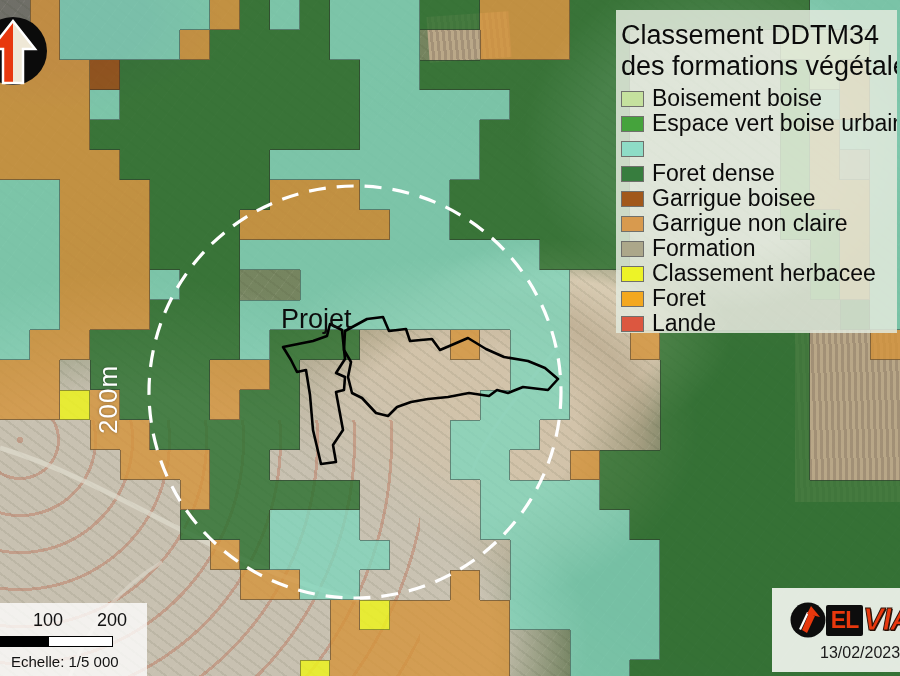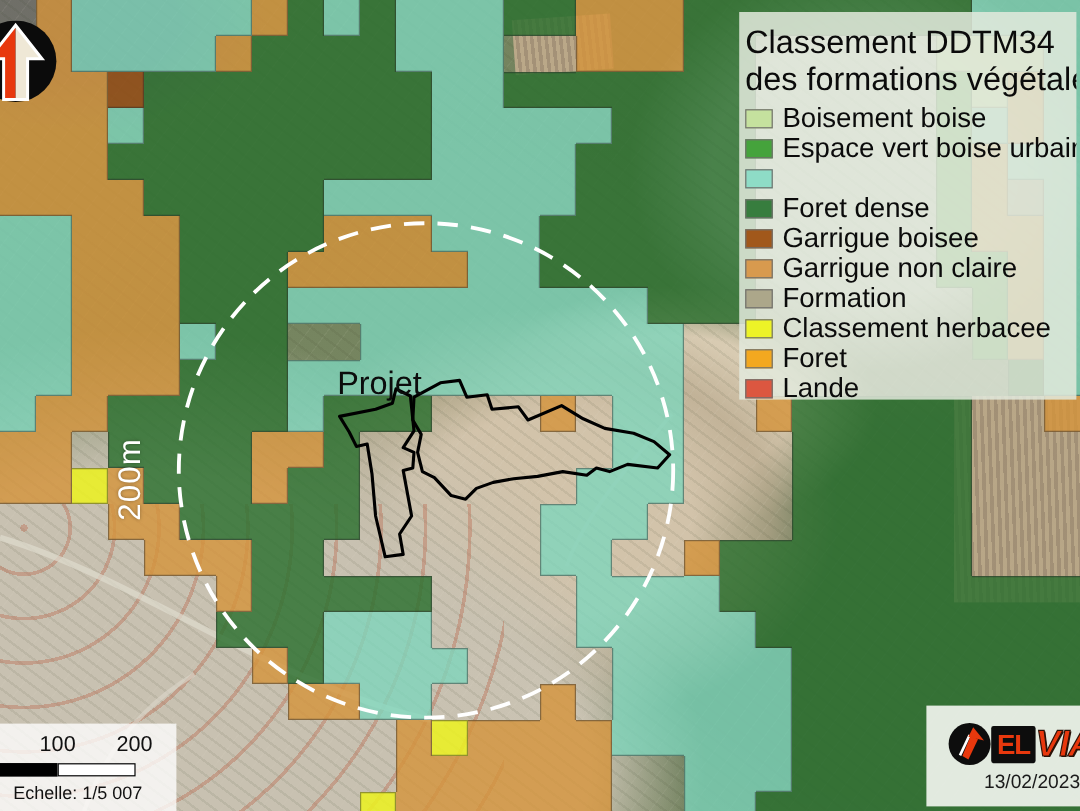--- a/index.html
+++ b/index.html
@@ -638,21 +638,21 @@
           <span class="txt">Lande</span>
         </div>
       </div>
   </div>
 
   <div class="scalebar">
     <div class="sb-100">100</div>
     <div class="sb-200">200 m</div>
     <div class="sb-bar-black"></div>
     <div class="sb-bar-white"></div>
-    <div class="sb-echelle">Echelle: 1/5 007</div>
+    <div class="sb-echelle">Echelle: 1/5 000</div>
   </div>
 
   <div class="logobox">
     <div class="logo-row">
       <svg width="37" height="37" style="margin-right:-1px">
         <circle cx="18" cy="18" r="17.5" fill="#0d0d0d"></circle>
         <polygon points="9,27 17,10 19,11 11,28" fill="#ffffff"></polygon>
         <polygon points="12,28 19,11 25,14 17,31" fill="#e8380d"></polygon>
         <polygon points="21,4 30,15 17,12" fill="#e8380d"></polygon>
       </svg>

